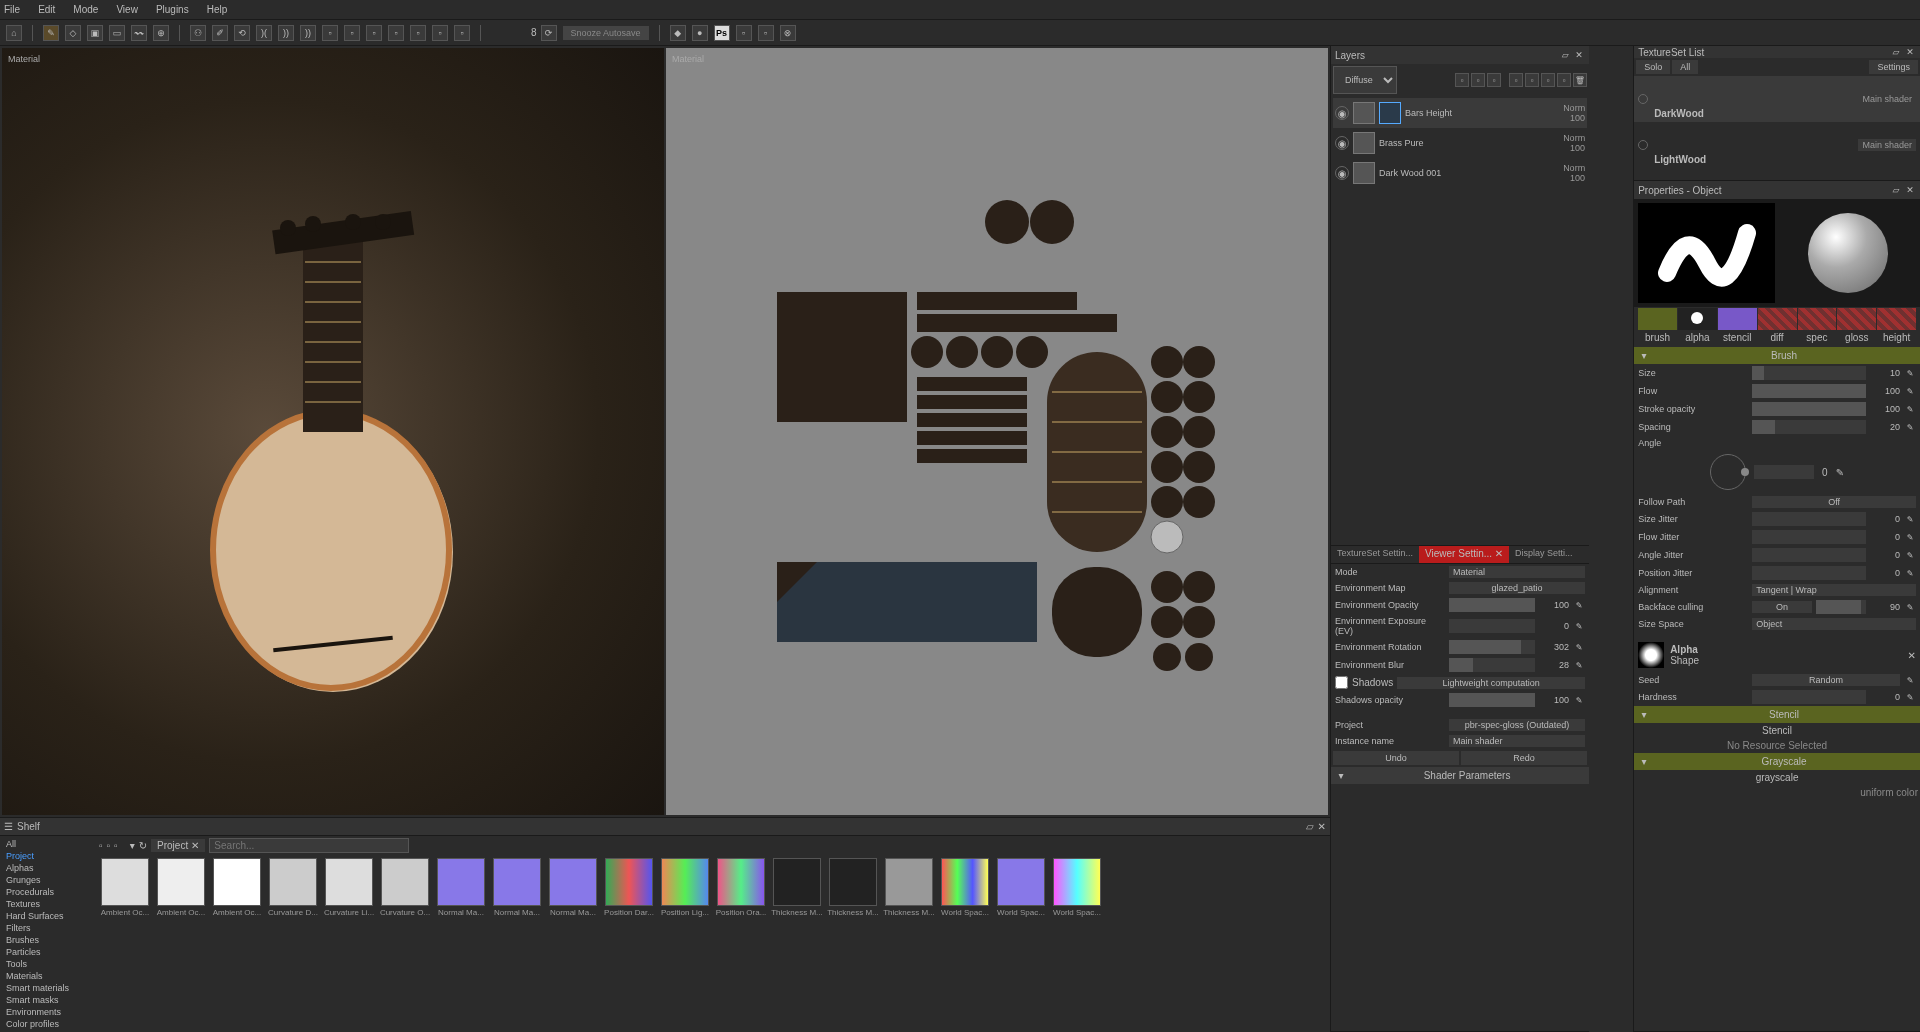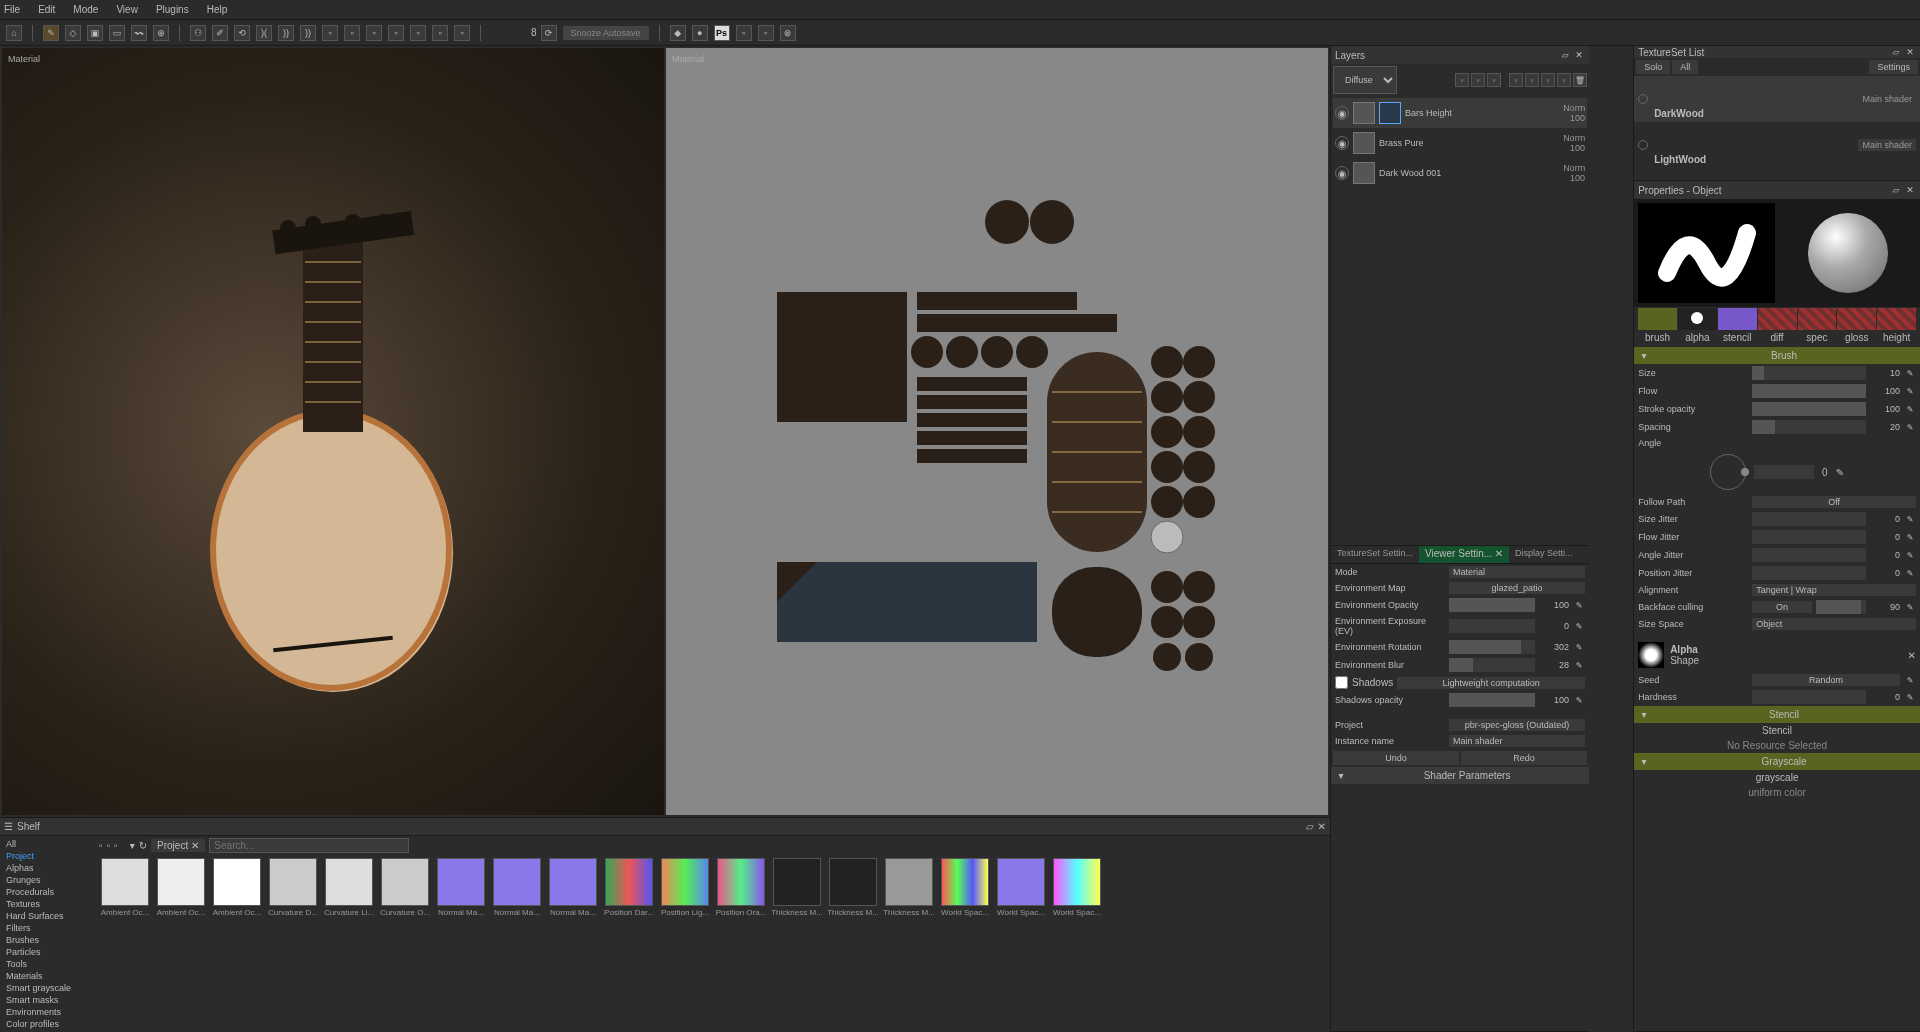--- a/index.html
+++ b/index.html
@@ -48,21 +48,21 @@
 .layer-thumb { width:22px; height:22px; background:#555; border:1px solid #777;}
 .layer-name { flex:1; font-size:9px;}
 .layer-blend { text-align:right; font-size:9px; color:#999;}
 .tset-row { display:flex; align-items:center; padding:3px 4px; gap:6px;}
 .tset-row.sel { background:#3a3a3a;}
 .tset-eye { width:10px; height:10px; border:1px solid #666; border-radius:50%;}
 .tset-name { flex:1; font-weight:bold;margin-top:29px;}
 .tset-shader { font-size:9px; background:#3a3a3a; padding:1px 4px; color:#999;}
 .tabs { height:18px; display:flex; background:#2b2b2b; border-bottom:1px solid #1a1a1a;}
 .tab { padding:2px 6px; font-size:9px; cursor:pointer; color:#999;}
-.tab.active { background:#14532d; color:#ddd;}
+.tab.active { background:#b91c1c; color:#ddd;}
 .prop-row { display:flex; align-items:center; padding:2px 4px; gap:4px;}
 .prop-row .lbl { flex:0 0 110px; font-size:9px;}
 .prop-row .val { flex:1; background:#3a3a3a; padding:1px 4px; font-size:9px; text-align:right;}
 .prop-row .slider { flex:1; height:14px; background:#3a3a3a; position:relative;}
 .prop-row .slider .fill { position:absolute; left:0; top:0; bottom:0; background:#555;}
 .prop-row .num { width:30px; text-align:right; font-size:9px;}
 .prop-row .pen { width:12px; height:12px; font-size:8px;display:flex;align-items:center;justify-content:center;}
 .section-head { background:#5a6420; padding:3px; text-align:center; font-size:10px; color:#ddd; display:flex; align-items:center;}
 .section-head .arrow { width:14px;}
 .section-head .txt { flex:1;}
@@ -229,21 +229,21 @@
             <div>Alphas</div>
             <div>Grunges</div>
             <div>Procedurals</div>
             <div>Textures</div>
             <div>Hard Surfaces</div>
             <div>Filters</div>
             <div>Brushes</div>
             <div>Particles</div>
             <div>Tools</div>
             <div>Materials</div>
-            <div>Smart grayscale</div>
+            <div>Smart materials</div>
             <div>Smart masks</div>
             <div>Environments</div>
             <div>Color profiles</div>
           </div>
         <div class="shelf-content">
           <div class="shelf-search">
             <span class="tbtn">▫</span>
             <span class="tbtn">▫</span>
             <span class="tbtn">▫</span>
             <span style="width:4px"></span>
@@ -662,17 +662,17 @@
             <span class="arrow">▾</span>
             <span class="txt">Stencil</span>
           </div>
         <div style="text-align:center;padding:2px">Stencil</div>
         <div style="text-align:center;padding:2px;color:#888">No Resource Selected</div>
         <div class="section-head">
             <span class="arrow">▾</span>
             <span class="txt">Grayscale</span>
           </div>
         <div style="text-align:center;padding:2px">grayscale</div>
-        <div style="text-align:center;padding:2px;color:#888">uniform color</div>
+        <div style="text-align:right;padding:2px;color:#888">uniform color</div>
       </div>
     </div>
   </div>
 </div>
 
 </body></html>

